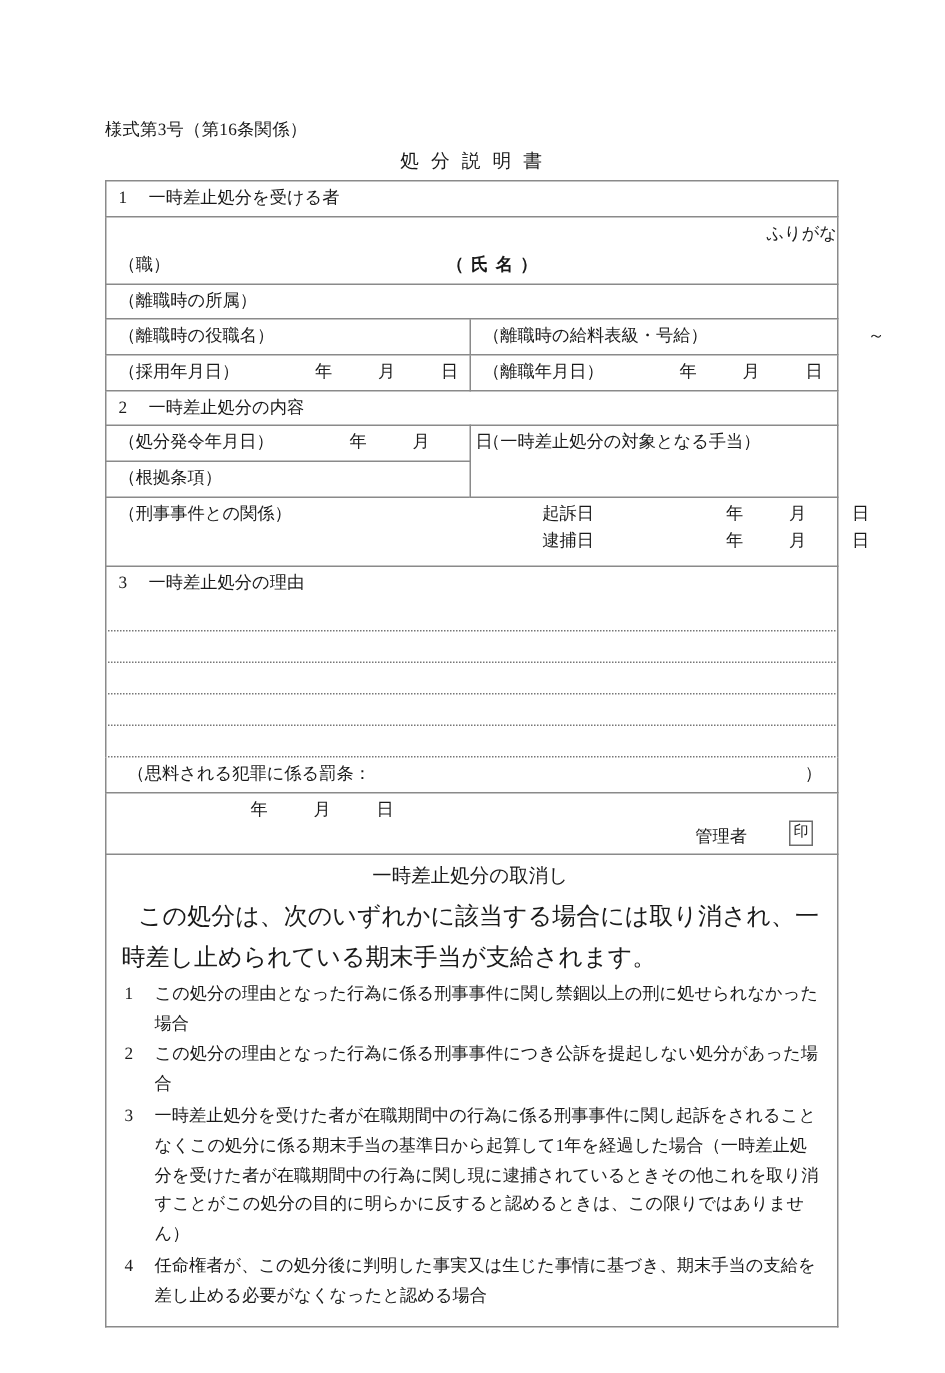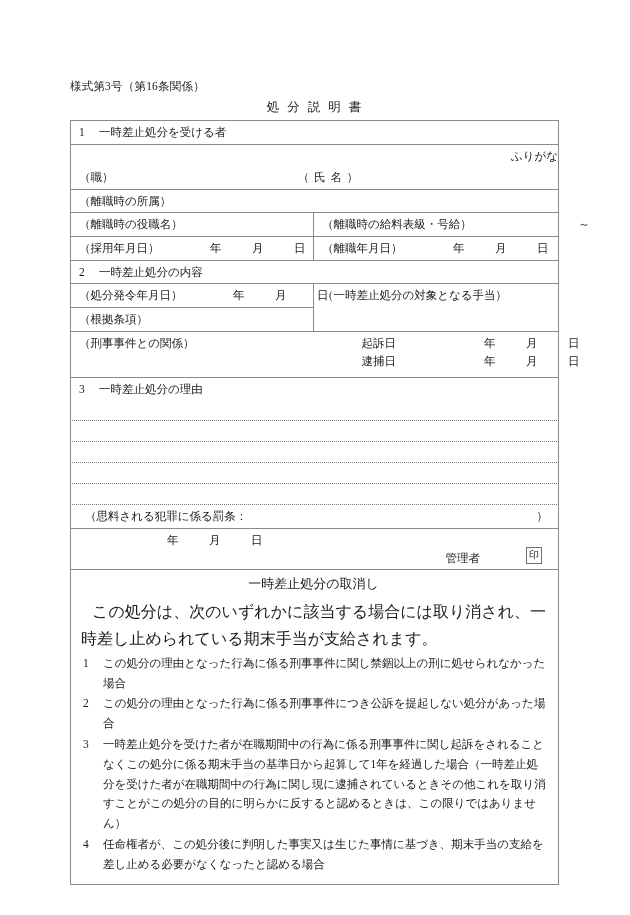--- a/index.html
+++ b/index.html
@@ -98,20 +98,21 @@
     left: 8px;
     top: 24px;
   }
   .shimei {
     position: absolute;
     left: 0; right: 0;
     top: 24px;
     text-align: center;
     padding-left: 28px;
     letter-spacing: 1px;
+    font-weight: bold;
   }
 
   
   .date-row {
     white-space: nowrap;
   }
   .date-row .lbl {
     display: inline-block;
   }
   .date-row .yy { display: inline-block; width: 62px; text-align: right; }
@@ -173,21 +174,21 @@
   .sign-date {
     position: absolute;
     left: 96px;
     top: 3px;
     white-space: nowrap;
   }
   .sign-date .mm { display: inline-block; width: 42px; text-align: right; }
   .sign-date .dd { display: inline-block; width: 42px; text-align: right; }
   .sign-name {
     position: absolute;
-    right: 78px;
+    right: 60px;
     top: 21px;
     white-space: nowrap;
   }
   .seal-box {
     position: absolute;
     right: 16px;
     top: 18px;
     width: 14px;
     height: 15px;
     border: 1px solid #6d6d6d;

